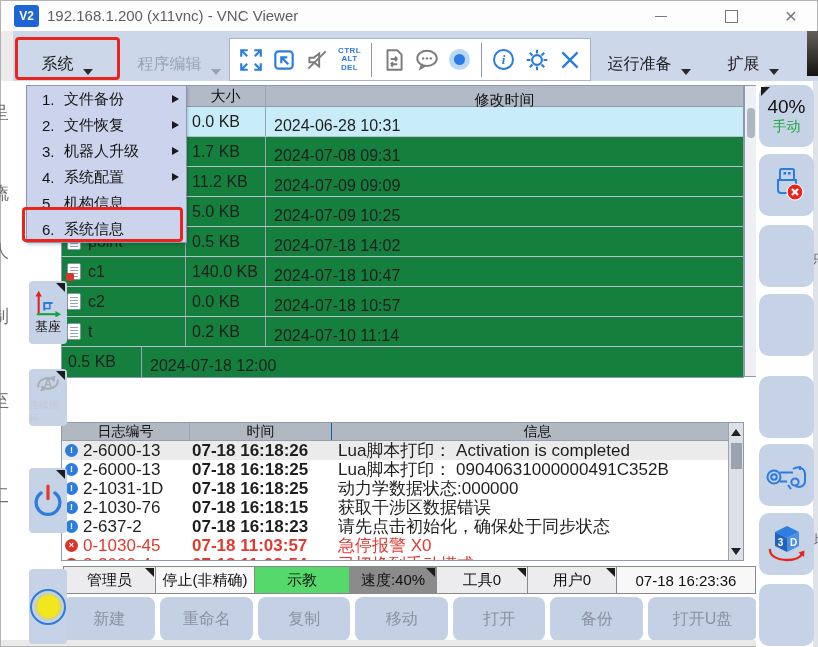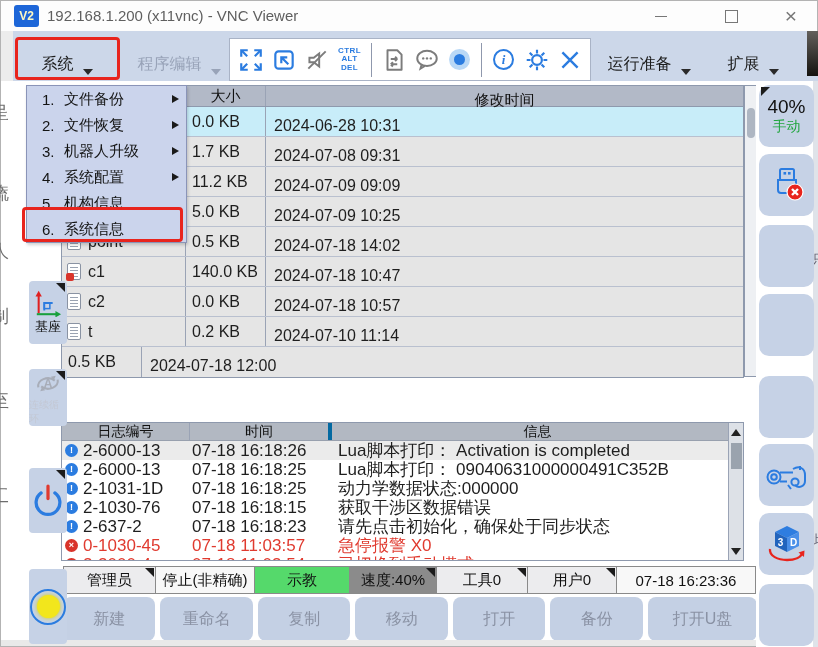--- a/index.html
+++ b/index.html
@@ -44,45 +44,45 @@
   .mi .sub-arrow { display:none; position:absolute; right:7px; width:0; height:0; border-left:7px solid #1a1a1a; border-top:4.5px solid transparent; border-bottom:4.5px solid transparent; }
   .mi.sub .sub-arrow { display:block; }
 
   
   .ftable { position:absolute; left:60px; top:84px; width:683px; border:1px solid #8e99ad; background:#fff; }
   .fhead { display:flex; height:21px; background:#b2b9c7; border-bottom:1px solid #8e99ad; font-size:15px; color:#111; }
   .fhead > div { display:flex; align-items:center; justify-content:center; }
   .fc-name { width:124px; border-right:1px solid #9aa3b5; flex:none; }
   .fc-size { width:80px; border-right:1px solid #9aa3b5; flex:none; }
   .fc-time { flex:1;margin-top:8px; }
-  .frow { display:flex; height:30px; border-bottom:1px solid #b9c0cf; font-size:16px; color:#1e1e1e; background:#e5e5e5; }
+  .frow { display:flex; height:30px; border-bottom:1px solid #b9c0cf; font-size:16px; color:#1e1e1e; background:#15803d; }
   .frow:last-child { border-bottom:none; }
   .frow.selected { background:#c8edf9; }
   .frow > div { display:flex; align-items:center; }
   .frow .fc-name { padding-left:5px; }
   .frow .fc-size { padding-left:6px; }
   .frow .fc-time { padding-left:8px; }
   .ficon { width:14px; height:17px; border:1px solid #8a93a3; border-radius:2px; background:#fff; margin-right:7px; position:relative; flex:none; visibility:hidden; }
   .ficon::before { content:""; position:absolute; left:2px; right:2px; top:3px; height:10px; background:repeating-linear-gradient(#9aa3b2 0 1px, transparent 1px 3px); }
   .frow.doc .ficon, .frow.docred .ficon { visibility:visible; }
   .frow.docred .ficon::after { content:""; position:absolute; left:-2px; bottom:-2px; width:8px; height:8px; background:#d9342b; border-radius:2px; }
   .fscroll { position:absolute; left:743px; top:84px; width:14px; height:292px; background:#eef0f3; border:1px solid #8e99ad; }
   .fthumb { position:absolute; left:2px; top:22px; width:8px; height:30px; background:#aeb6c2; border-radius:4px; }
 
   
   .logpanel { position:absolute; left:60px; top:421px; width:683px; height:139px; border:1px solid #8e99ad; overflow:hidden; background:#fff; }
   .lhead { display:flex; height:18px; background:#b2b8c2; border-bottom:1px solid #98a0ae; font-size:14px; color:#111; }
   .lhead > div { display:flex; align-items:center; justify-content:center; }
   .lc-id { width:128px; border-right:1px solid #9aa3b5; flex:none; }
-  .lc-time { width:142px; border-right:4px solid #0369a1; flex:none; }
+  .lc-time { width:142px; border-right:1px solid #0369a1; flex:none; }
   .lc-msg { flex:1; }
   .lrow { display:flex; height:19px; align-items:center; font-size:17px; color:#1e1e1e; background:#fff; }
   .lrow.shaded { background:#ebebeb; }
   .lrow .lc-id { display:flex; align-items:center; border:none; }
-  .lrow .lc-time { border:none; padding-left:2px; }
+  .lrow .lc-time { border:none; padding-left:2px;font-weight:bold; }
   .lrow .lc-msg { padding-left:6px; margin-right:16px; white-space:nowrap; overflow:hidden; }
   .lic { width:13px; height:13px; border-radius:50%; margin:0 5px 0 3px; flex:none; background:#2b7ce0; color:#fff; font:bold 9px/13px "Liberation Sans",sans-serif; text-align:center; }
   .lic::after { content:"!"; }
   .lrow.err .lic { background:#d9342b; } .lrow.err .lic::after { content:"×"; }
   .lrow.err { color:#e03a2f; }
   .lscroll { position:absolute; right:0; top:0; bottom:0; width:15px; background:#dde1e7; border-left:1px solid #9aa3b5; }
   .lsb-up, .lsb-dn { position:absolute; left:0; width:100%; height:14px; display:flex; align-items:center; justify-content:center; }
   .lsb-up { top:2px; } .lsb-dn { bottom:2px; }
   .lsb-up::after { content:""; border-left:5px solid transparent; border-right:5px solid transparent; border-bottom:7px solid #222; }
   .lsb-dn::after { content:""; border-left:5px solid transparent; border-right:5px solid transparent; border-top:7px solid #222; }

